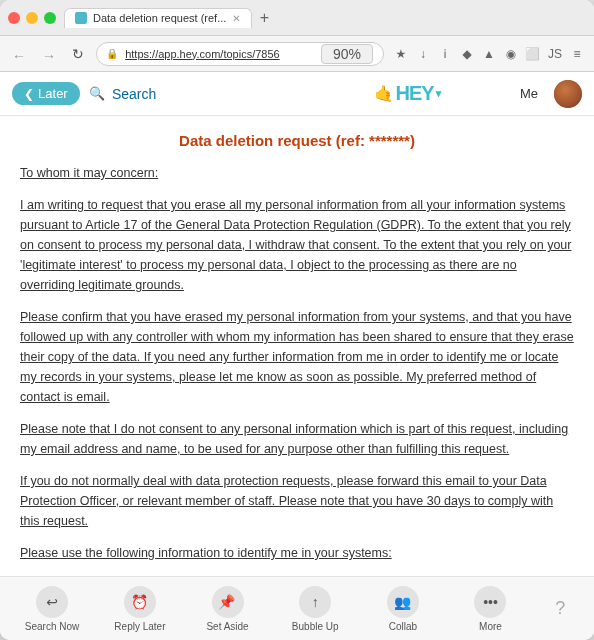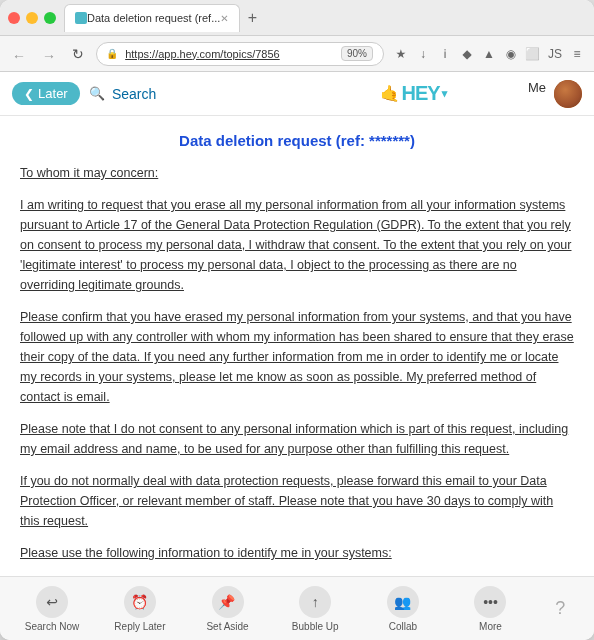--- a/index.html
+++ b/index.html
@@ -50,21 +50,22 @@
       gap: 4px;
     }
     .tab {
       background: #ffffff;
       border-radius: 6px 6px 0 0;
       padding: 4px 10px;
       font-size: 11px;
       color: #333;
       display: flex;
       align-items: center;
-      height: 28px;
+      gap: 6px;
+      height: 20px;
       border: 1px solid #d0d0d0;
       border-bottom: none;
     }
     .tab-favicon {
       width: 12px; height: 12px;
       background: #4db8c8;
       border-radius: 2px;
     }
     .tab-close {
       color: #999;
@@ -107,22 +108,22 @@
       font-size: 11px;
       color: #333;
       gap: 6px;
     }
     .url-lock { color: #666; font-size: 10px; }
     .url-text { flex: 1; font-size: 11px; color: #333; text-decoration: underline; }
     .url-badge {
       background: #f0f0f0;
       border: 1px solid #ccc;
       border-radius: 4px;
-      padding: 1px 5px;
-      font-size: 10px;
+      padding: 1px 11px;
+      font-size: 14px;
       color: #555;
     }
     .toolbar-icons {
       display: flex;
       gap: 4px;
       align-items: center;
     }
     .tb-icon {
       width: 18px; height: 18px;
       display: flex; align-items: center; justify-content: center;
@@ -171,21 +172,22 @@
       font-size: 20px;
       font-weight: 800;
       color: #3bbcd0;
       letter-spacing: -1px;
       display: flex;
       align-items: center;
     }
     .hey-chevron { font-size: 11px; color: #3bbcd0; margin-left: 2px; }
     .user-area {
       display: flex;
-      gap: 8px;
+      align-items: center;
+      gap: 16px;
     }
     .me-text { font-size: 13px; color: #333; }
     .avatar {
       width: 28px; height: 28px;
       border-radius: 50%;
       background: linear-gradient(135deg, #8B4513, #D2691E);
       display: flex; align-items: center; justify-content: center;
       font-size: 12px;
       color: #fff;
       overflow: hidden;
@@ -198,21 +200,21 @@
     
     .email-content {
       flex: 1;
       overflow-y: auto;
       padding: 16px 20px;
       background: #fff;
     }
     .email-title {
       font-size: 15px;
       font-weight: 600;
-      color: #1d4ed8;
+      color: #c2410c;
       text-align: center;
       margin-bottom: 14px;
     }
     .email-body {
       font-size: 12.5px;
       line-height: 1.6;
       color: #333;
     }
     .email-body p { margin-bottom: 12px; text-decoration: underline; }
     .email-body ul { margin-bottom: 12px; padding-left: 4px; list-style: none; }

